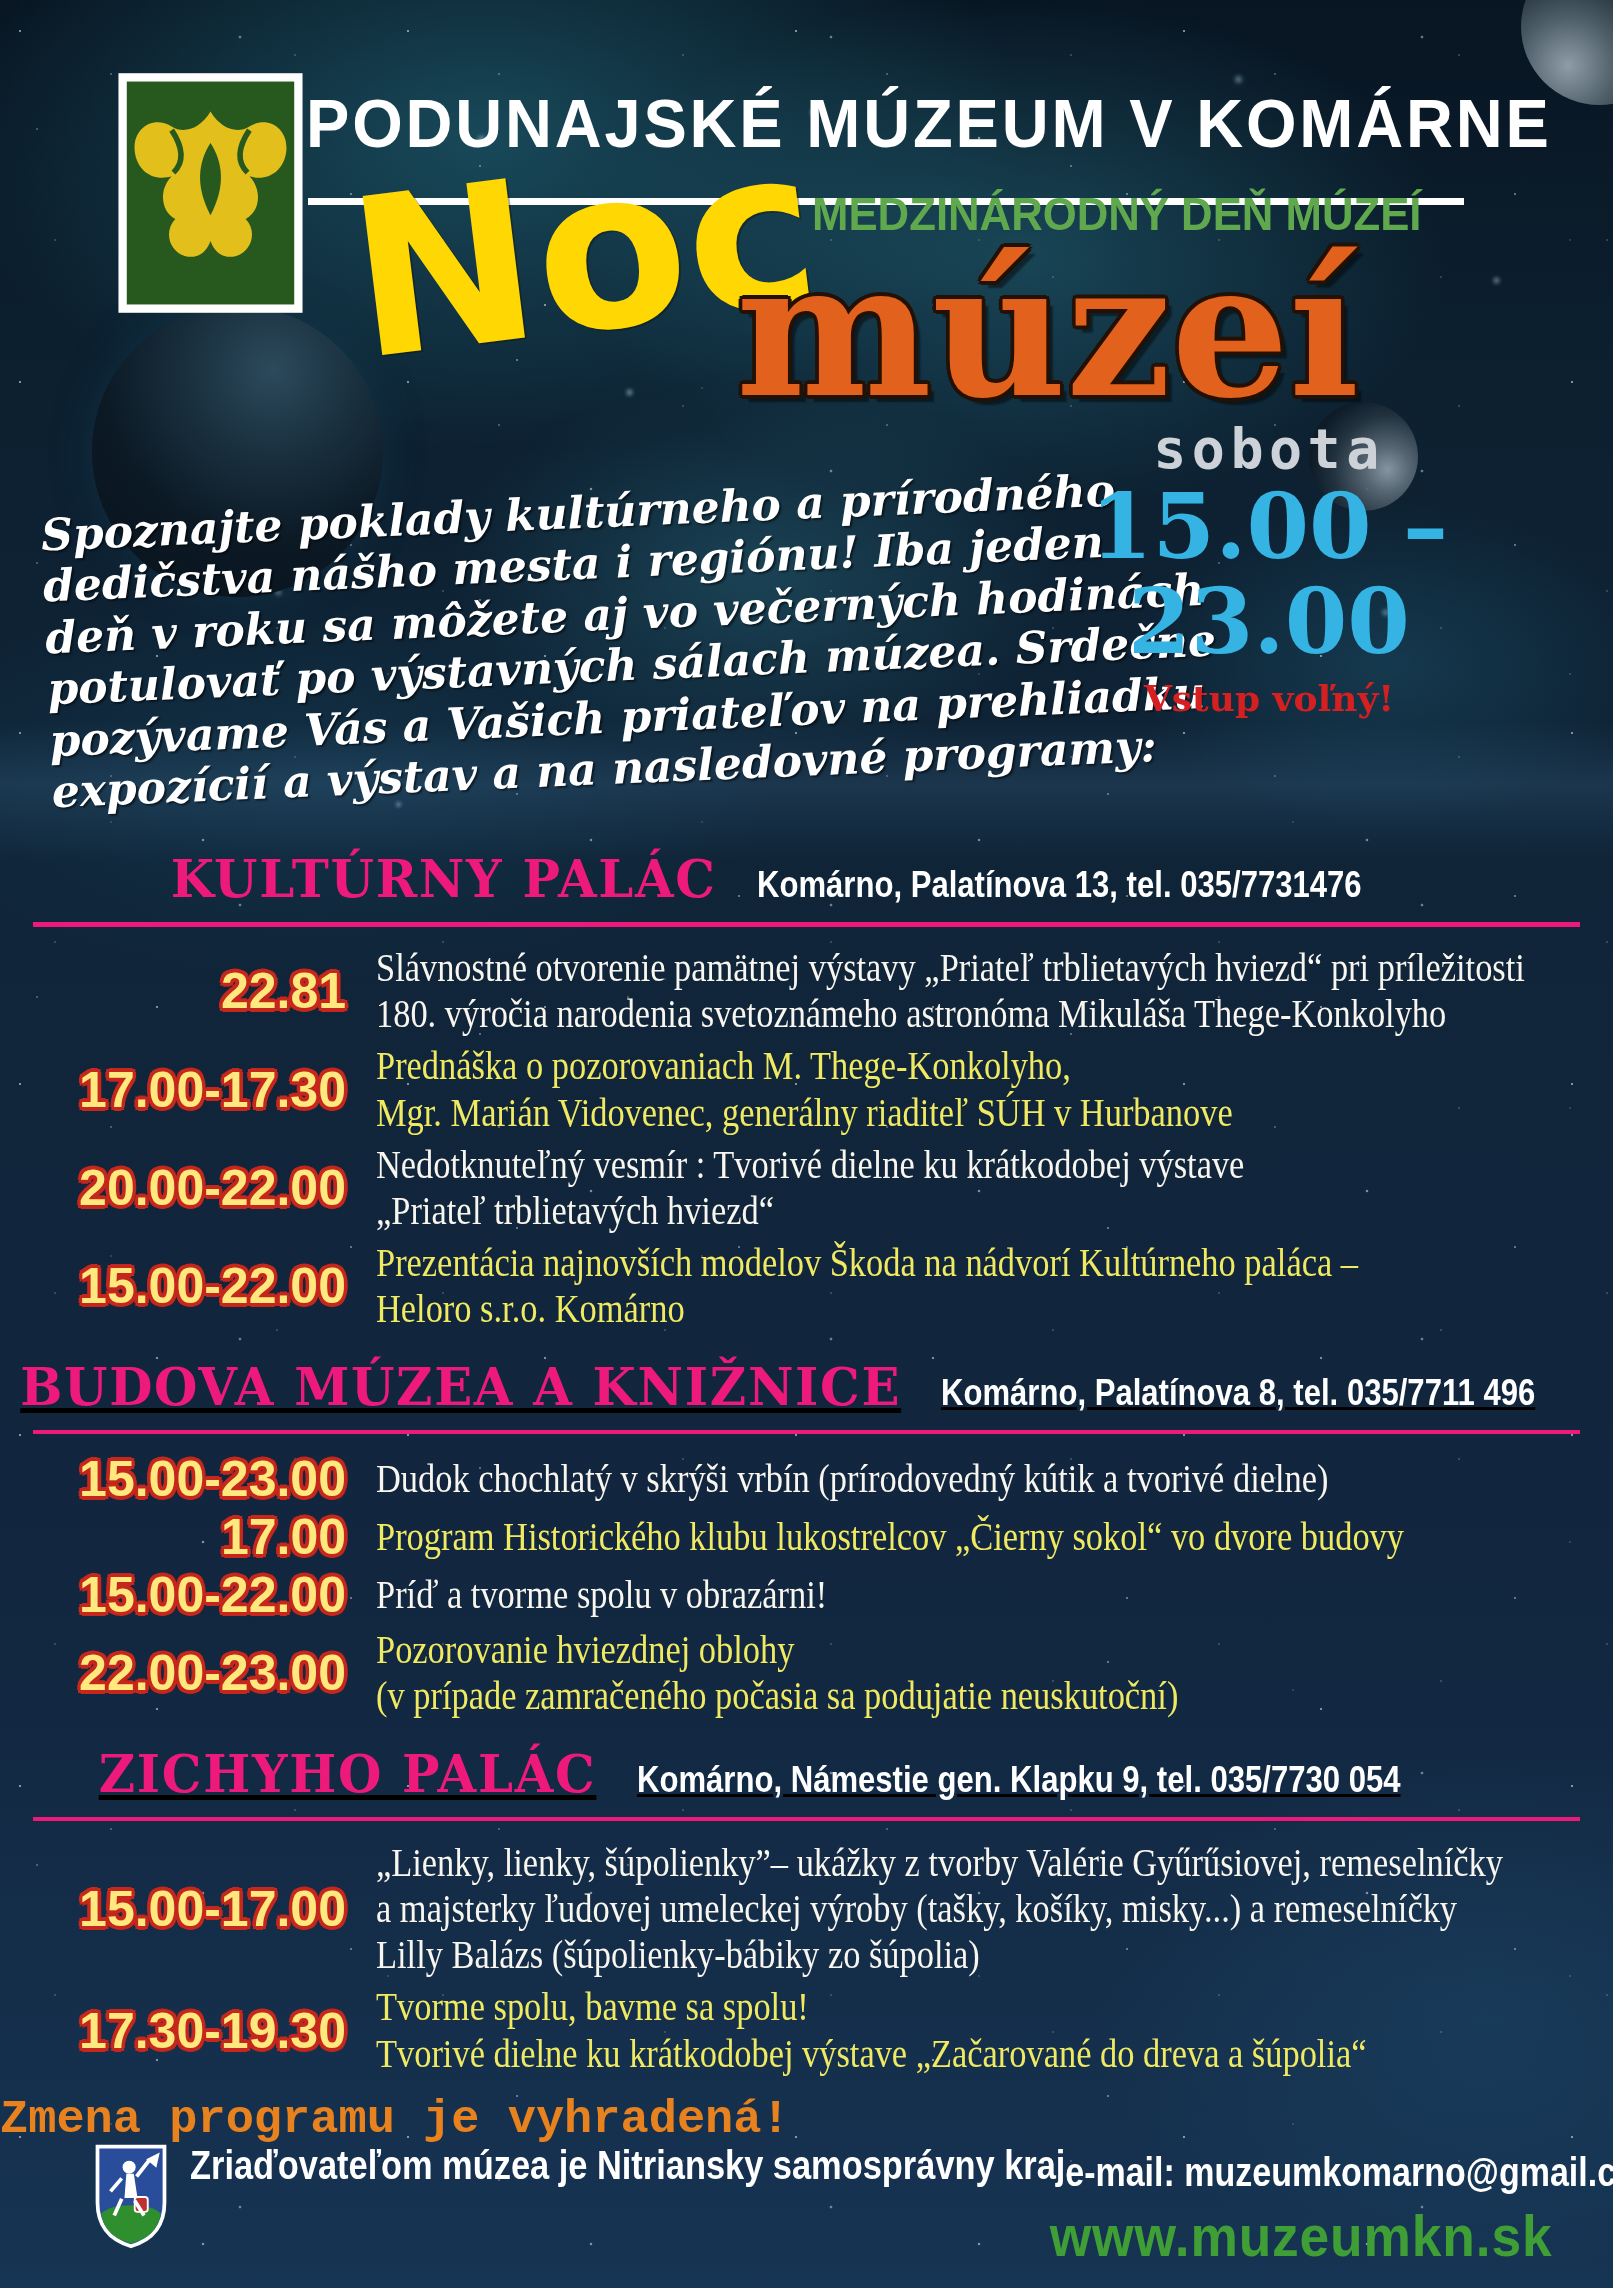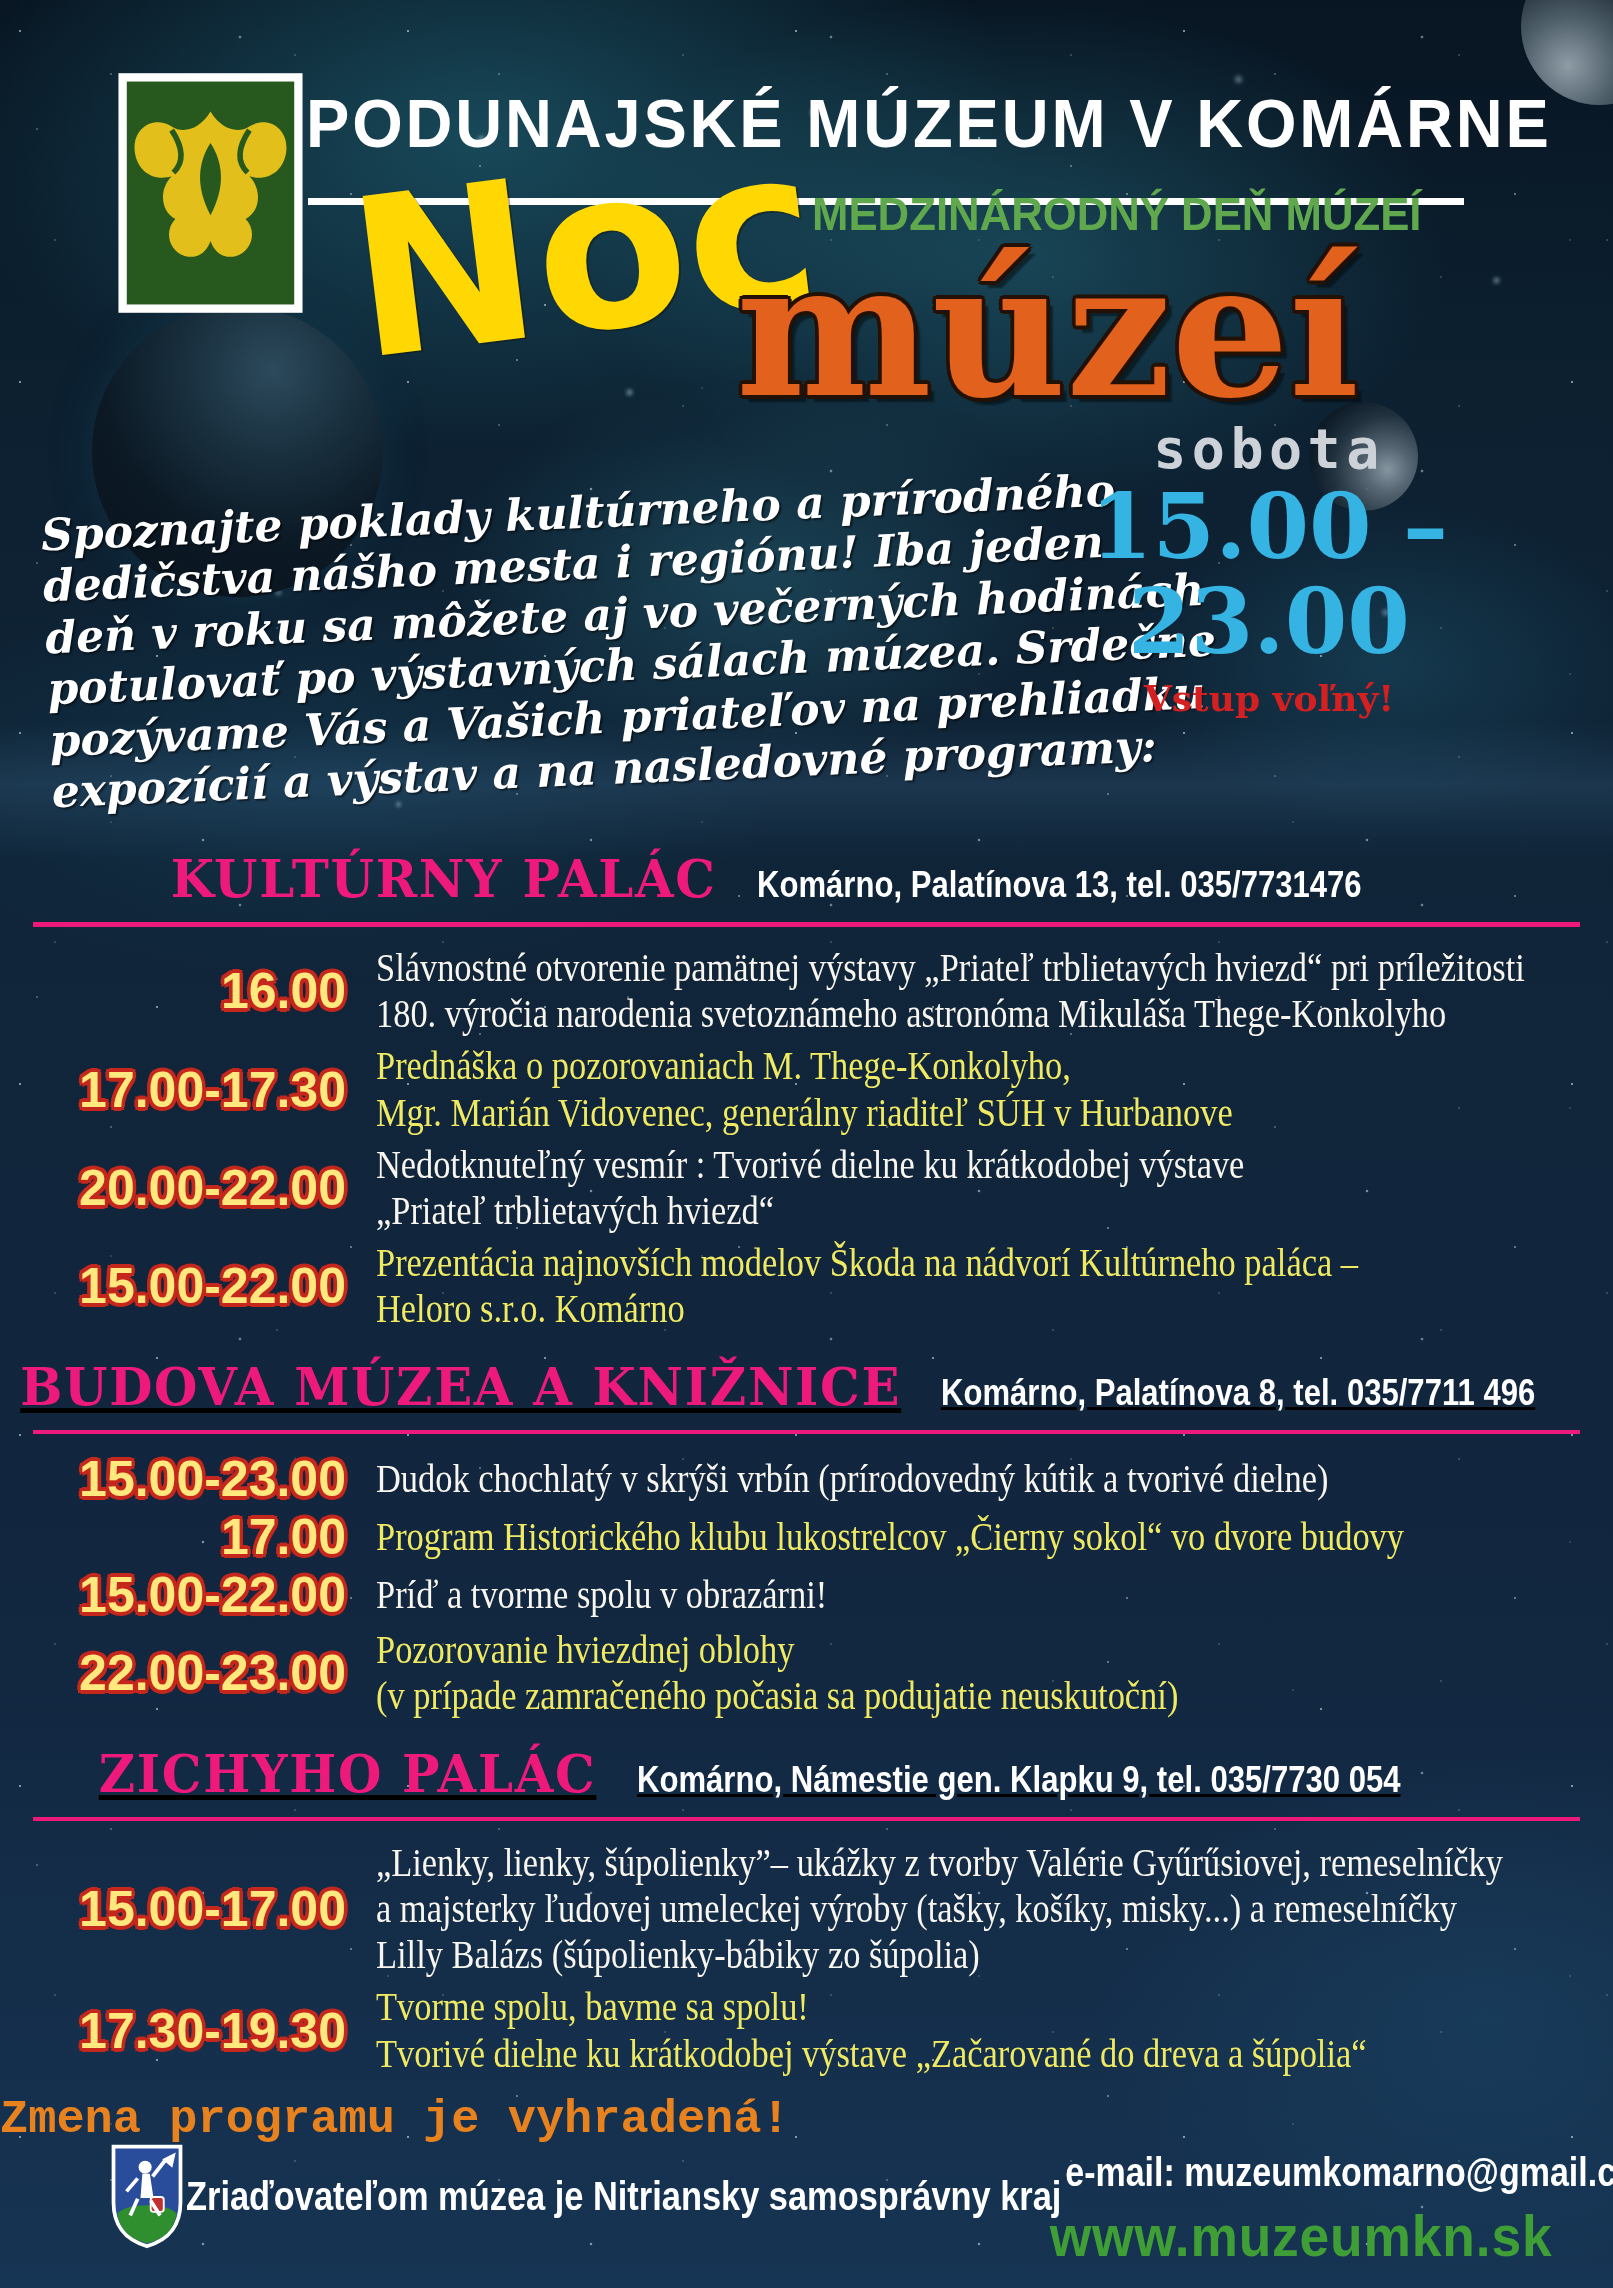--- a/index.html
+++ b/index.html
@@ -86,21 +86,21 @@
     line-height:1.05;color:#ffe87d;white-space:nowrap;
     text-shadow:-2.8px -2.8px 0 #c5271d,2.8px -2.8px 0 #c5271d,-2.8px 2.8px 0 #c5271d,2.8px 2.8px 0 #c5271d,
       -3.7px 0 0 #c5271d,3.7px 0 0 #c5271d,0 -3.7px 0 #c5271d,0 3.7px 0 #c5271d;}
   .prog-lines{flex:1;transform:scaleX(.86);transform-origin:0 50%;width:1403px;}
   .prog-line{font-family:"Liberation Serif",serif;font-size:40px;line-height:1.16;white-space:nowrap;}
   .txt-white .prog-line{color:#f8f6ef;}
   .txt-yellow .prog-line{color:#f0ea62;}
   
   .notice{position:absolute;left:0;right:0;top:2093px;text-align:left;font-family:Liberation Mono, monospace;
     font-weight:bold;font-size:47px;color:#e8821e;}
-  .founder-row{position:absolute;left:108px;top:2143px;display:flex;align-items:center;}
+  .founder-row{position:absolute;left:92px;top:2143px;display:flex;gap:20px;}
   .crest{width:78px;height:107px;flex:none;}
   .founder-text{color:#fff;font-weight:bold;font-size:40px;transform:scaleX(.86);
     transform-origin:0 50%;white-space:nowrap;}
   .contact{position:absolute;right:138px;top:2150px;width:443px;text-align:center;}
   .contact-email{color:#fff;font-weight:bold;font-size:40px;transform:scaleX(.85);transform-origin:50% 50%;white-space:nowrap;}
   .contact-web{color:#3f9e35;font-weight:bold;font-size:58px;letter-spacing:0.9px;margin-top:7.4px;
     transform:scaleX(.92);transform-origin:50% 50%;white-space:nowrap;}
 </style>
 </head>
 <body>
@@ -149,21 +149,21 @@
 
   <main>
   <section class="prog-section">
     <div class="sec-head">
       <span class="sec-title">KULTÚRNY PALÁC</span>
       <span class="sec-address">Komárno, Palatínova 13, tel. 035/7731476</span>
     </div>
     <div class="sec-rule"></div>
     <div class="sec-items">
   <div class="prog-item">
-    <div class="prog-time">16.00</div>
+    <div class="prog-time">22.81</div>
     <div class="prog-lines txt-white">
               <div class="prog-line">Slávnostné otvorenie pamätnej výstavy „Priateľ trblietavých hviezd“ pri príležitosti</div>
               <div class="prog-line">180. výročia narodenia svetoznámeho astronóma Mikuláša Thege-Konkolyho</div>
             </div>
   </div>
 
   <div class="prog-item">
     <div class="prog-time">17.00-17.30</div>
     <div class="prog-lines txt-yellow">
               <div class="prog-line">Prednáška o pozorovaniach M. Thege-Konkolyho,</div>

